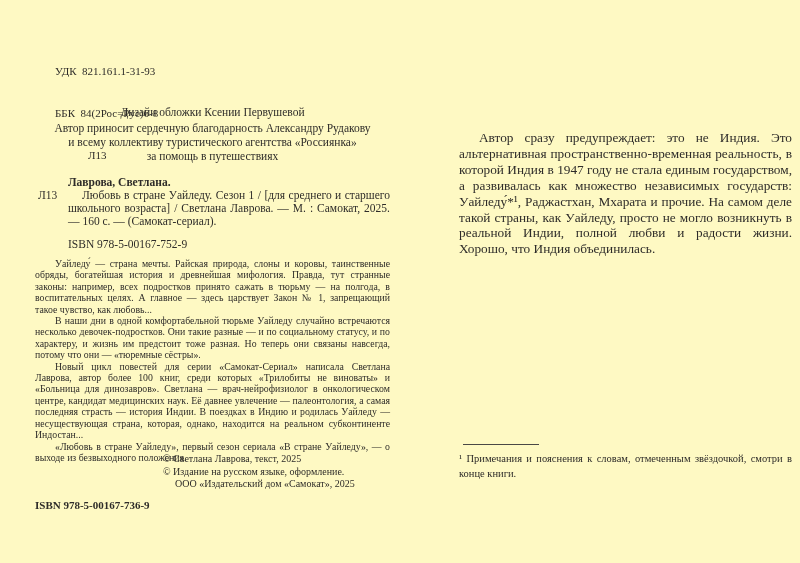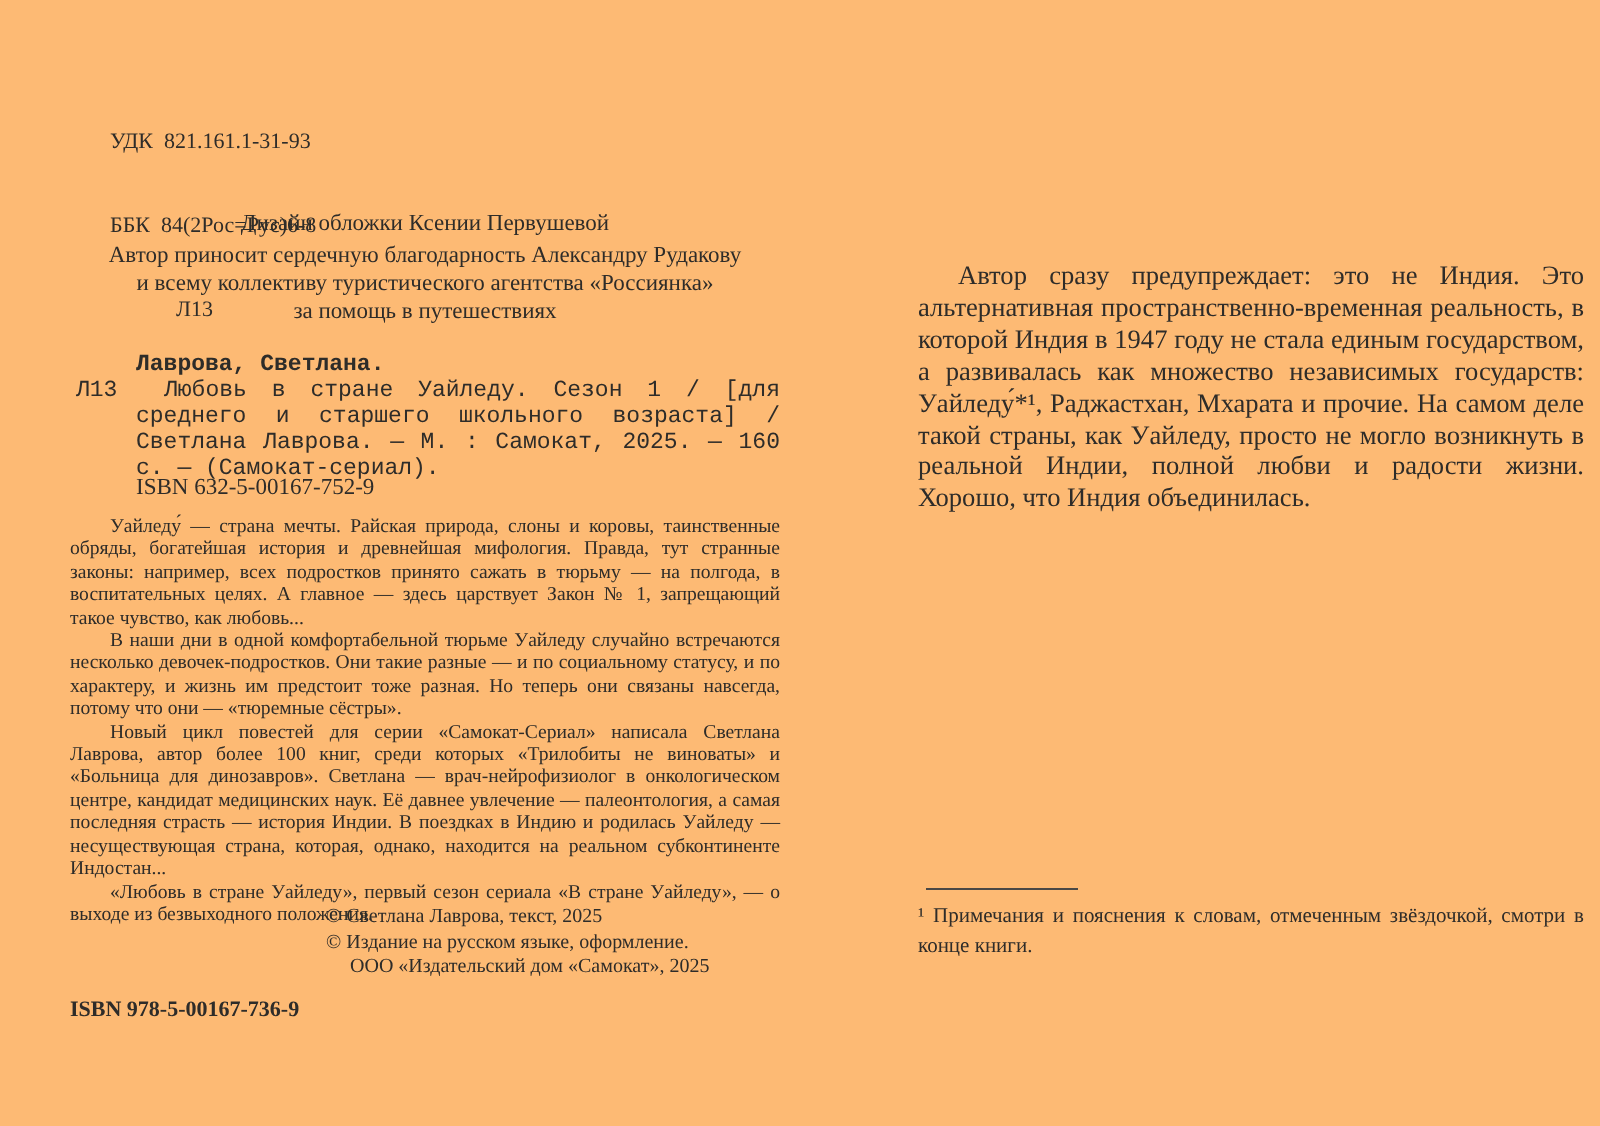--- a/index.html
+++ b/index.html
@@ -4,21 +4,21 @@
 <style>
   html, body {
     margin: 0;
     padding: 0;
     background: #ffffff;
   }
   .spread {
     position: relative;
     width: 800px;
     height: 563px;
-    background: #fdba74;
+    background: #fef9c3;
     overflow: hidden;
     font-family: "Liberation Serif", serif;
     color: #2e2c29;
   }
   
   .page-left {
     position: absolute;
     left: 35px;
     top: 0;
     width: 355px;
@@ -52,21 +52,20 @@
     font-size: 11.5px;
     line-height: 14px;
   }
   .biblio {
     position: absolute;
     left: 0;
     top: 176px;
     width: 355px;
     font-size: 11.5px;
     line-height: 13px;
-    font-family: Liberation Mono, monospace;
   }
   .biblio-author {
     font-weight: bold;
     margin: 0 0 0 33px;
   }
   .biblio-entry-wrap {
     position: relative;
   }
   .biblio-code {
     position: absolute;
@@ -184,21 +183,21 @@
     </div>
 
     <div class="biblio">
       <p class="biblio-author">Лаврова, Светлана.</p>
       <div class="biblio-entry-wrap">
         <span class="biblio-code">Л13</span>
         <p class="biblio-entry">Любовь в стране Уайледу. Сезон 1 / [для среднего и старшего школьного возраста] / Светлана Лаврова. — М. : Самокат, 2025. — 160 с. — (Самокат-сериал).</p>
       </div>
     </div>
 
-    <div class="isbn-top">ISBN 632-5-00167-752-9</div>
+    <div class="isbn-top">ISBN 978-5-00167-752-9</div>
 
     <div class="annotation">
       <p>Уайледу́ — страна мечты. Райская природа, слоны и коровы, таинственные обряды, богатейшая история и древнейшая мифология. Правда, тут странные законы: например, всех подростков принято сажать в тюрьму — на полгода, в воспитательных целях. А главное — здесь царствует Закон № 1, запрещающий такое чувство, как любовь...</p>
       <p>В наши дни в одной комфортабельной тюрьме Уайледу случайно встречаются несколько девочек-подростков. Они такие разные — и по социальному статусу, и по характеру, и жизнь им предстоит тоже разная. Но теперь они связаны навсегда, потому что они — «тюремные сёстры».</p>
       <p>Новый цикл повестей для серии «Самокат-Сериал» написала Светлана Лаврова, автор более 100 книг, среди которых «Трилобиты не виноваты» и «Больница для динозавров». Светлана — врач-нейрофизиолог в онкологическом центре, кандидат медицинских наук. Её давнее увлечение — палеонтология, а самая последняя страсть — история Индии. В поездках в Индию и родилась Уайледу — несуществующая страна, которая, однако, находится на реальном субконтиненте Индостан...</p>
       <p>«Любовь в стране Уайледу», первый сезон сериала «В стране Уайледу», — о выходе из безвыходного положения.</p>
     </div>
 
     <div class="copyright">
       <div>© Светлана Лаврова, текст, 2025</div>

